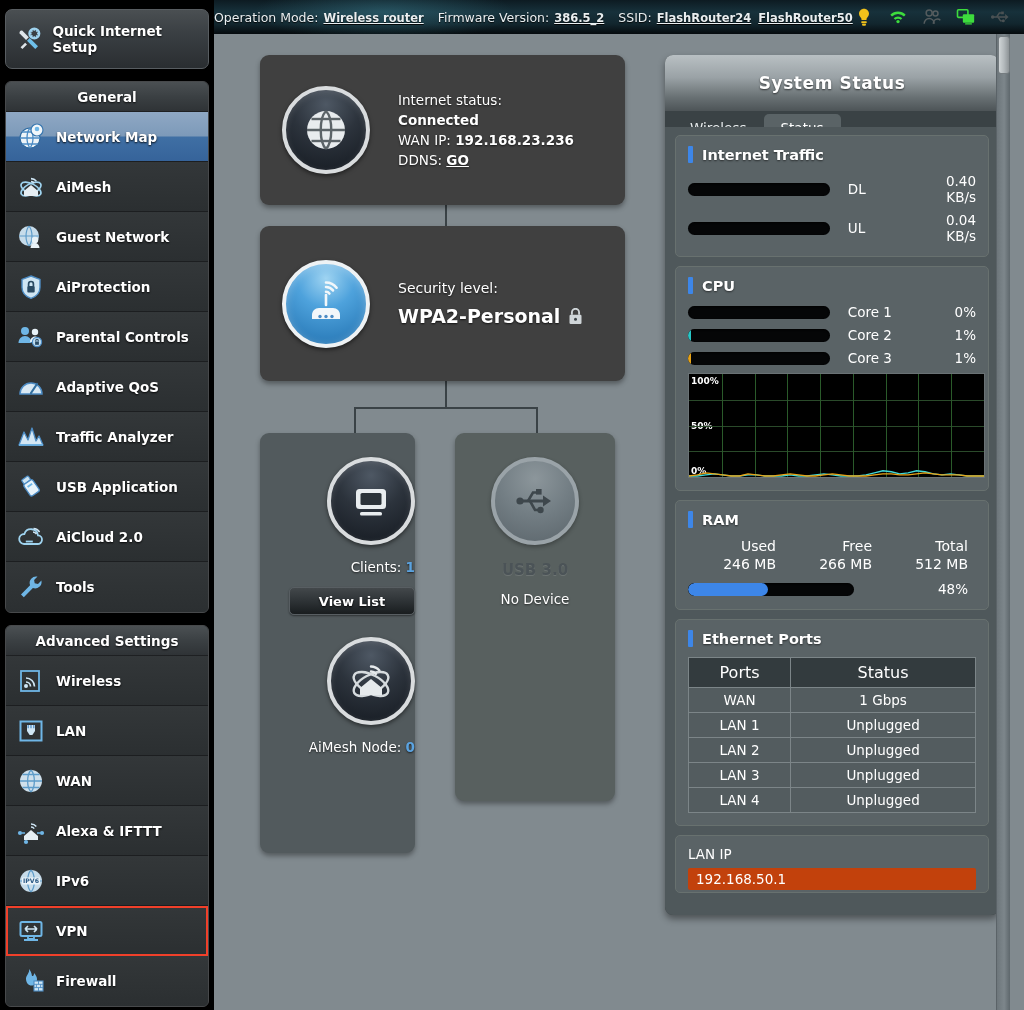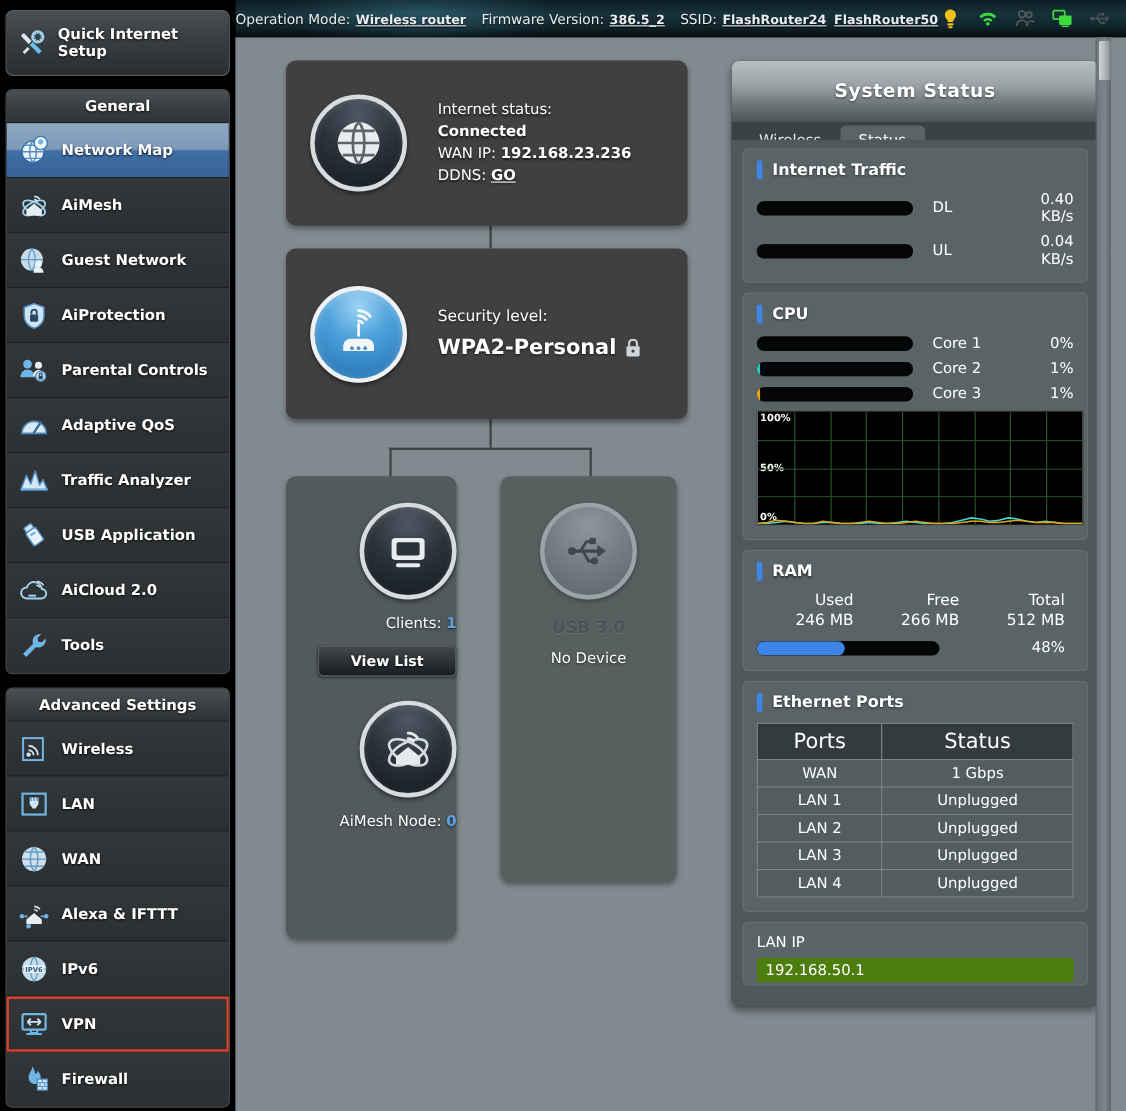--- a/index.html
+++ b/index.html
@@ -247,31 +247,31 @@
   }
 
   .ram-heads, .ram-vals { display: flex; color: #ffffff; font-size: 14px; }
   .ram-heads > div, .ram-vals > div { flex: 1; text-align: right; padding-right: 8px; }
   .ram-vals { margin-top: 2px; margin-bottom: 9px; }
   .ram-bar-row { display: flex; align-items: center; }
   .ram-pct { margin-left: auto; color: #ffffff; font-size: 13.5px; padding-right: 8px; }
 
   table.ports { width: 100%; border-collapse: collapse; }
   table.ports th {
-    background: #333b3e; color: #ffffff; font-weight: normal; font-size: 19px;
+    background: #333b3e; color: #ffffff; font-weight: normal; font-size: 16px;
     padding: 5px 0; border: 1px solid #7c8588;
   }
   table.ports td {
     background: #535c5f; color: #ffffff; font-size: 13.5px; text-align: center;
     padding: 4px 0; border: 1px solid #7c8588;
   }
   .lanip-card { padding-bottom: 2px; }
   .lanip-title { color: #ffffff; font-size: 13.5px; margin-bottom: 6px; }
   .lanip-val {
-    background: #4d7c0f; color: #ffffff; font-size: 13.5px;
+    background: #c2410c; color: #ffffff; font-size: 13.5px;
     padding: 3px 8px; border-radius: 2px;
   }
 </style>
 </head>
 <body>
 
 <div class="page">
 
   <div class="topbar">
     <div class="topbar-glow"></div>

